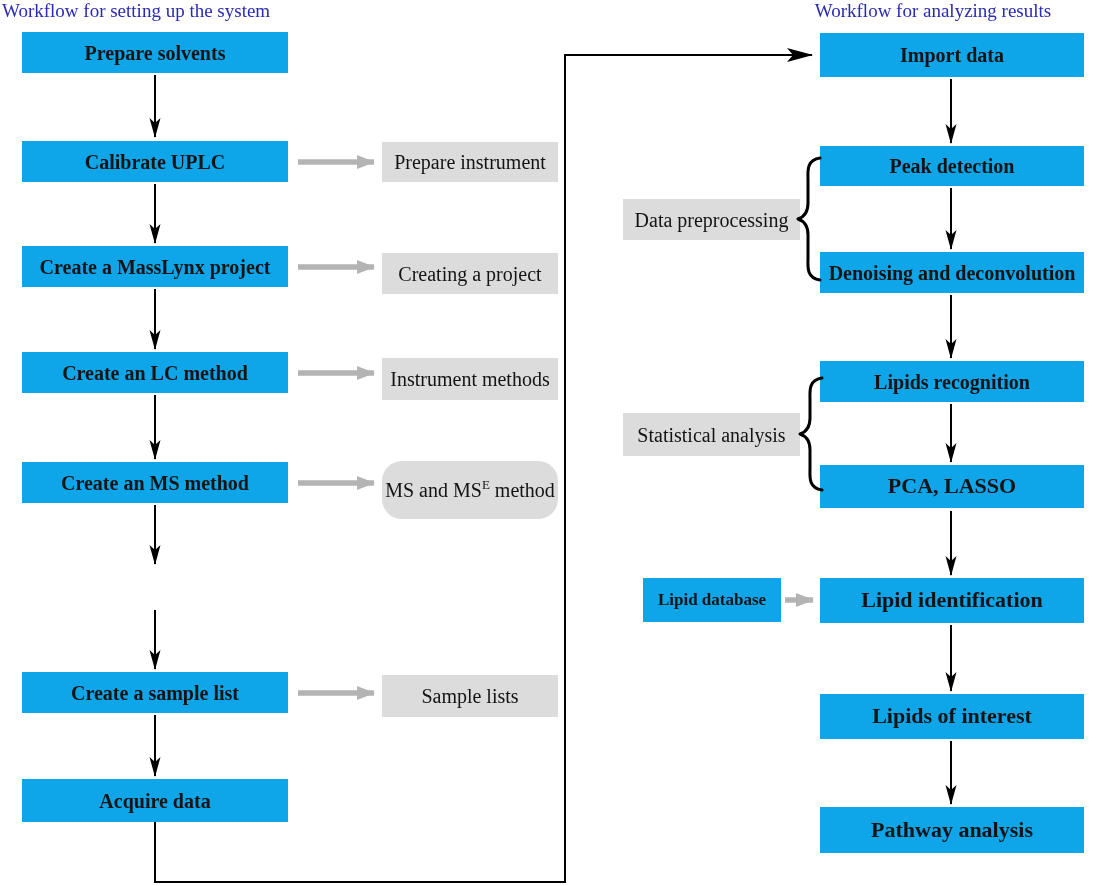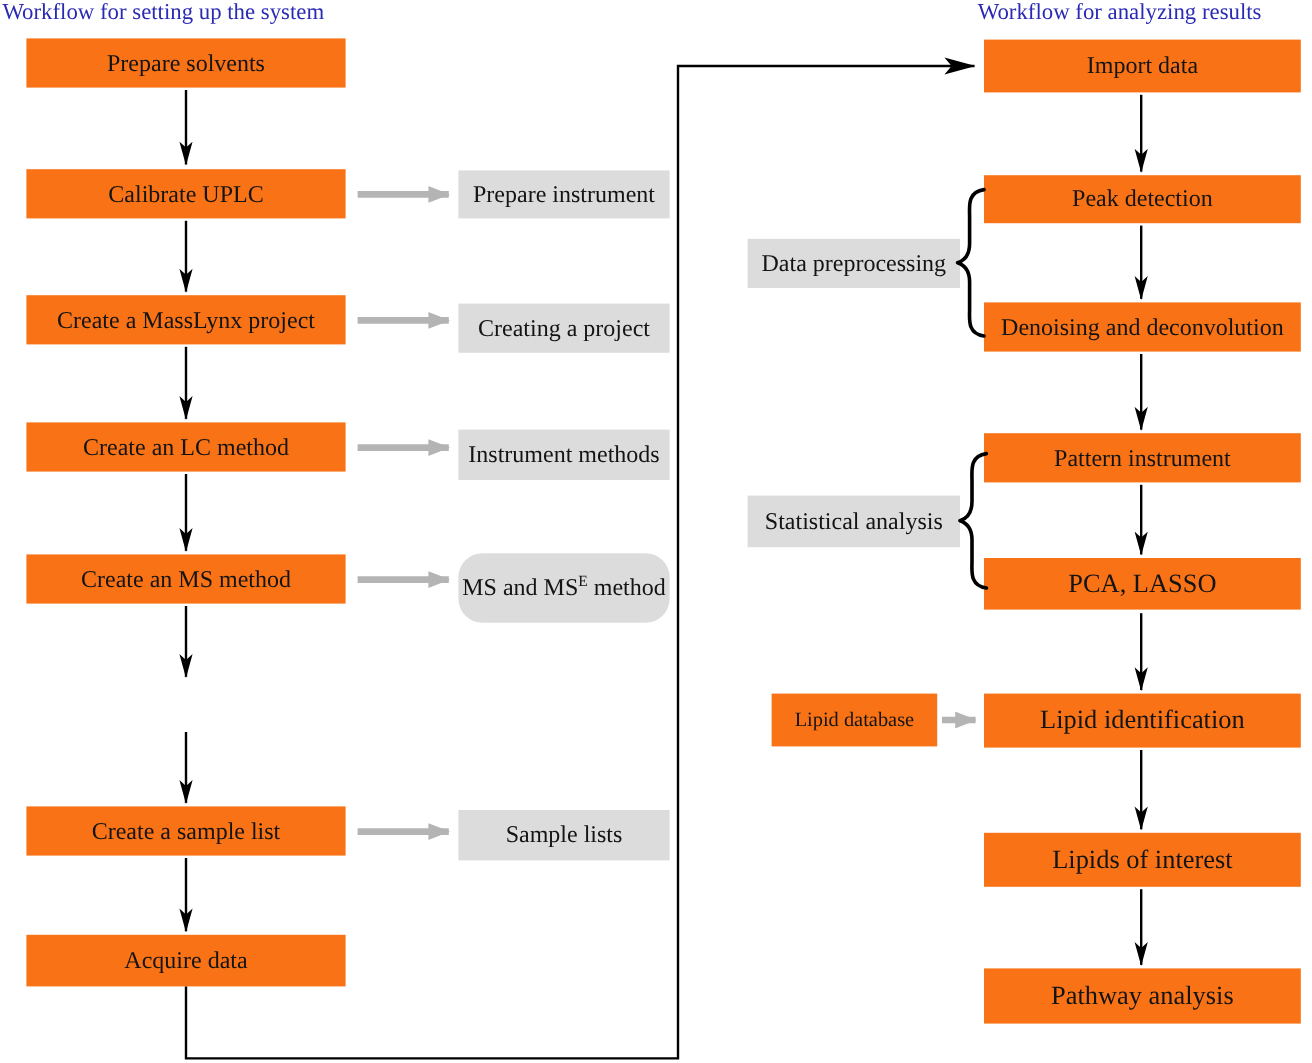--- a/index.html
+++ b/index.html
@@ -4,21 +4,21 @@
 <style>
   html,body{margin:0;padding:0;background:#ffffff;}
   .canvas{
     position:relative;width:1093px;height:886px;background:#ffffff;
     font-family:"Liberation Serif", serif;overflow:hidden;padding-left:28px;
   }
   .box{
     position:absolute;display:flex;align-items:center;justify-content:center;
     color:#141414;text-align:center;line-height:1.1;
   }
-  .dark{background:#f97316;font-size:20px;}
+  .dark{background:#0ea5e9;font-size:20px;font-weight:bold;}
   .light{background:#dcdcdc;font-size:20px;}
   .sm{font-size:17px;}
   .lg{font-size:22px;}
   .title{
     position:absolute;color:#2a2ab5;font-size:19px;white-space:nowrap;
   }
   .title.center{text-align:center;}
   sup{font-size:0.65em;line-height:0;}
   .ws{white-space:pre;}
   svg.overlay{position:absolute;left:0;top:0;z-index:2;pointer-events:none;}
@@ -43,21 +43,21 @@
   <div class="box light" style="left:382px;top:253px;width:176px;height:41px;">Creating a project</div>
   <div class="box light" style="left:382px;top:358px;width:176px;height:42px;">Instrument methods</div>
   <div class="box light" style="left:382px;top:461px;width:176px;height:58px;border-radius:20px;">
     <span><span class="ws">MS and MS</span><sup>E</sup><span class="ws"> method</span></span>
   </div>
   <div class="box light" style="left:382px;top:675px;width:176px;height:42px;">Sample lists</div>
 
   <div class="box dark" style="left:820px;top:33px;width:264px;height:44px;">Import data</div>
   <div class="box dark" style="left:820px;top:146px;width:264px;height:40px;">Peak detection</div>
   <div class="box dark" style="left:820px;top:252px;width:264px;height:41px;">Denoising and deconvolution</div>
-  <div class="box dark" style="left:820px;top:361px;width:264px;height:41px;">Pattern instrument</div>
+  <div class="box dark" style="left:820px;top:361px;width:264px;height:41px;">Lipids recognition</div>
   <div class="box dark lg" style="left:820px;top:465px;width:264px;height:43px;">PCA, LASSO</div>
   <div class="box dark lg" style="left:820px;top:578px;width:264px;height:45px;">Lipid identification</div>
   <div class="box dark lg" style="left:820px;top:694px;width:264px;height:45px;">Lipids of interest</div>
   <div class="box dark lg" style="left:820px;top:807px;width:264px;height:46px;">Pathway analysis</div>
 
   <div class="box light" style="left:623px;top:199px;width:177px;height:41px;">Data preprocessing</div>
   <div class="box light" style="left:623px;top:413px;width:177px;height:43px;">Statistical analysis</div>
   <div class="box dark sm" style="left:643px;top:578px;width:138px;height:44px;">Lipid database</div>
 
   <svg class="overlay" width="1093" height="886" viewBox="0 0 1093 886">

